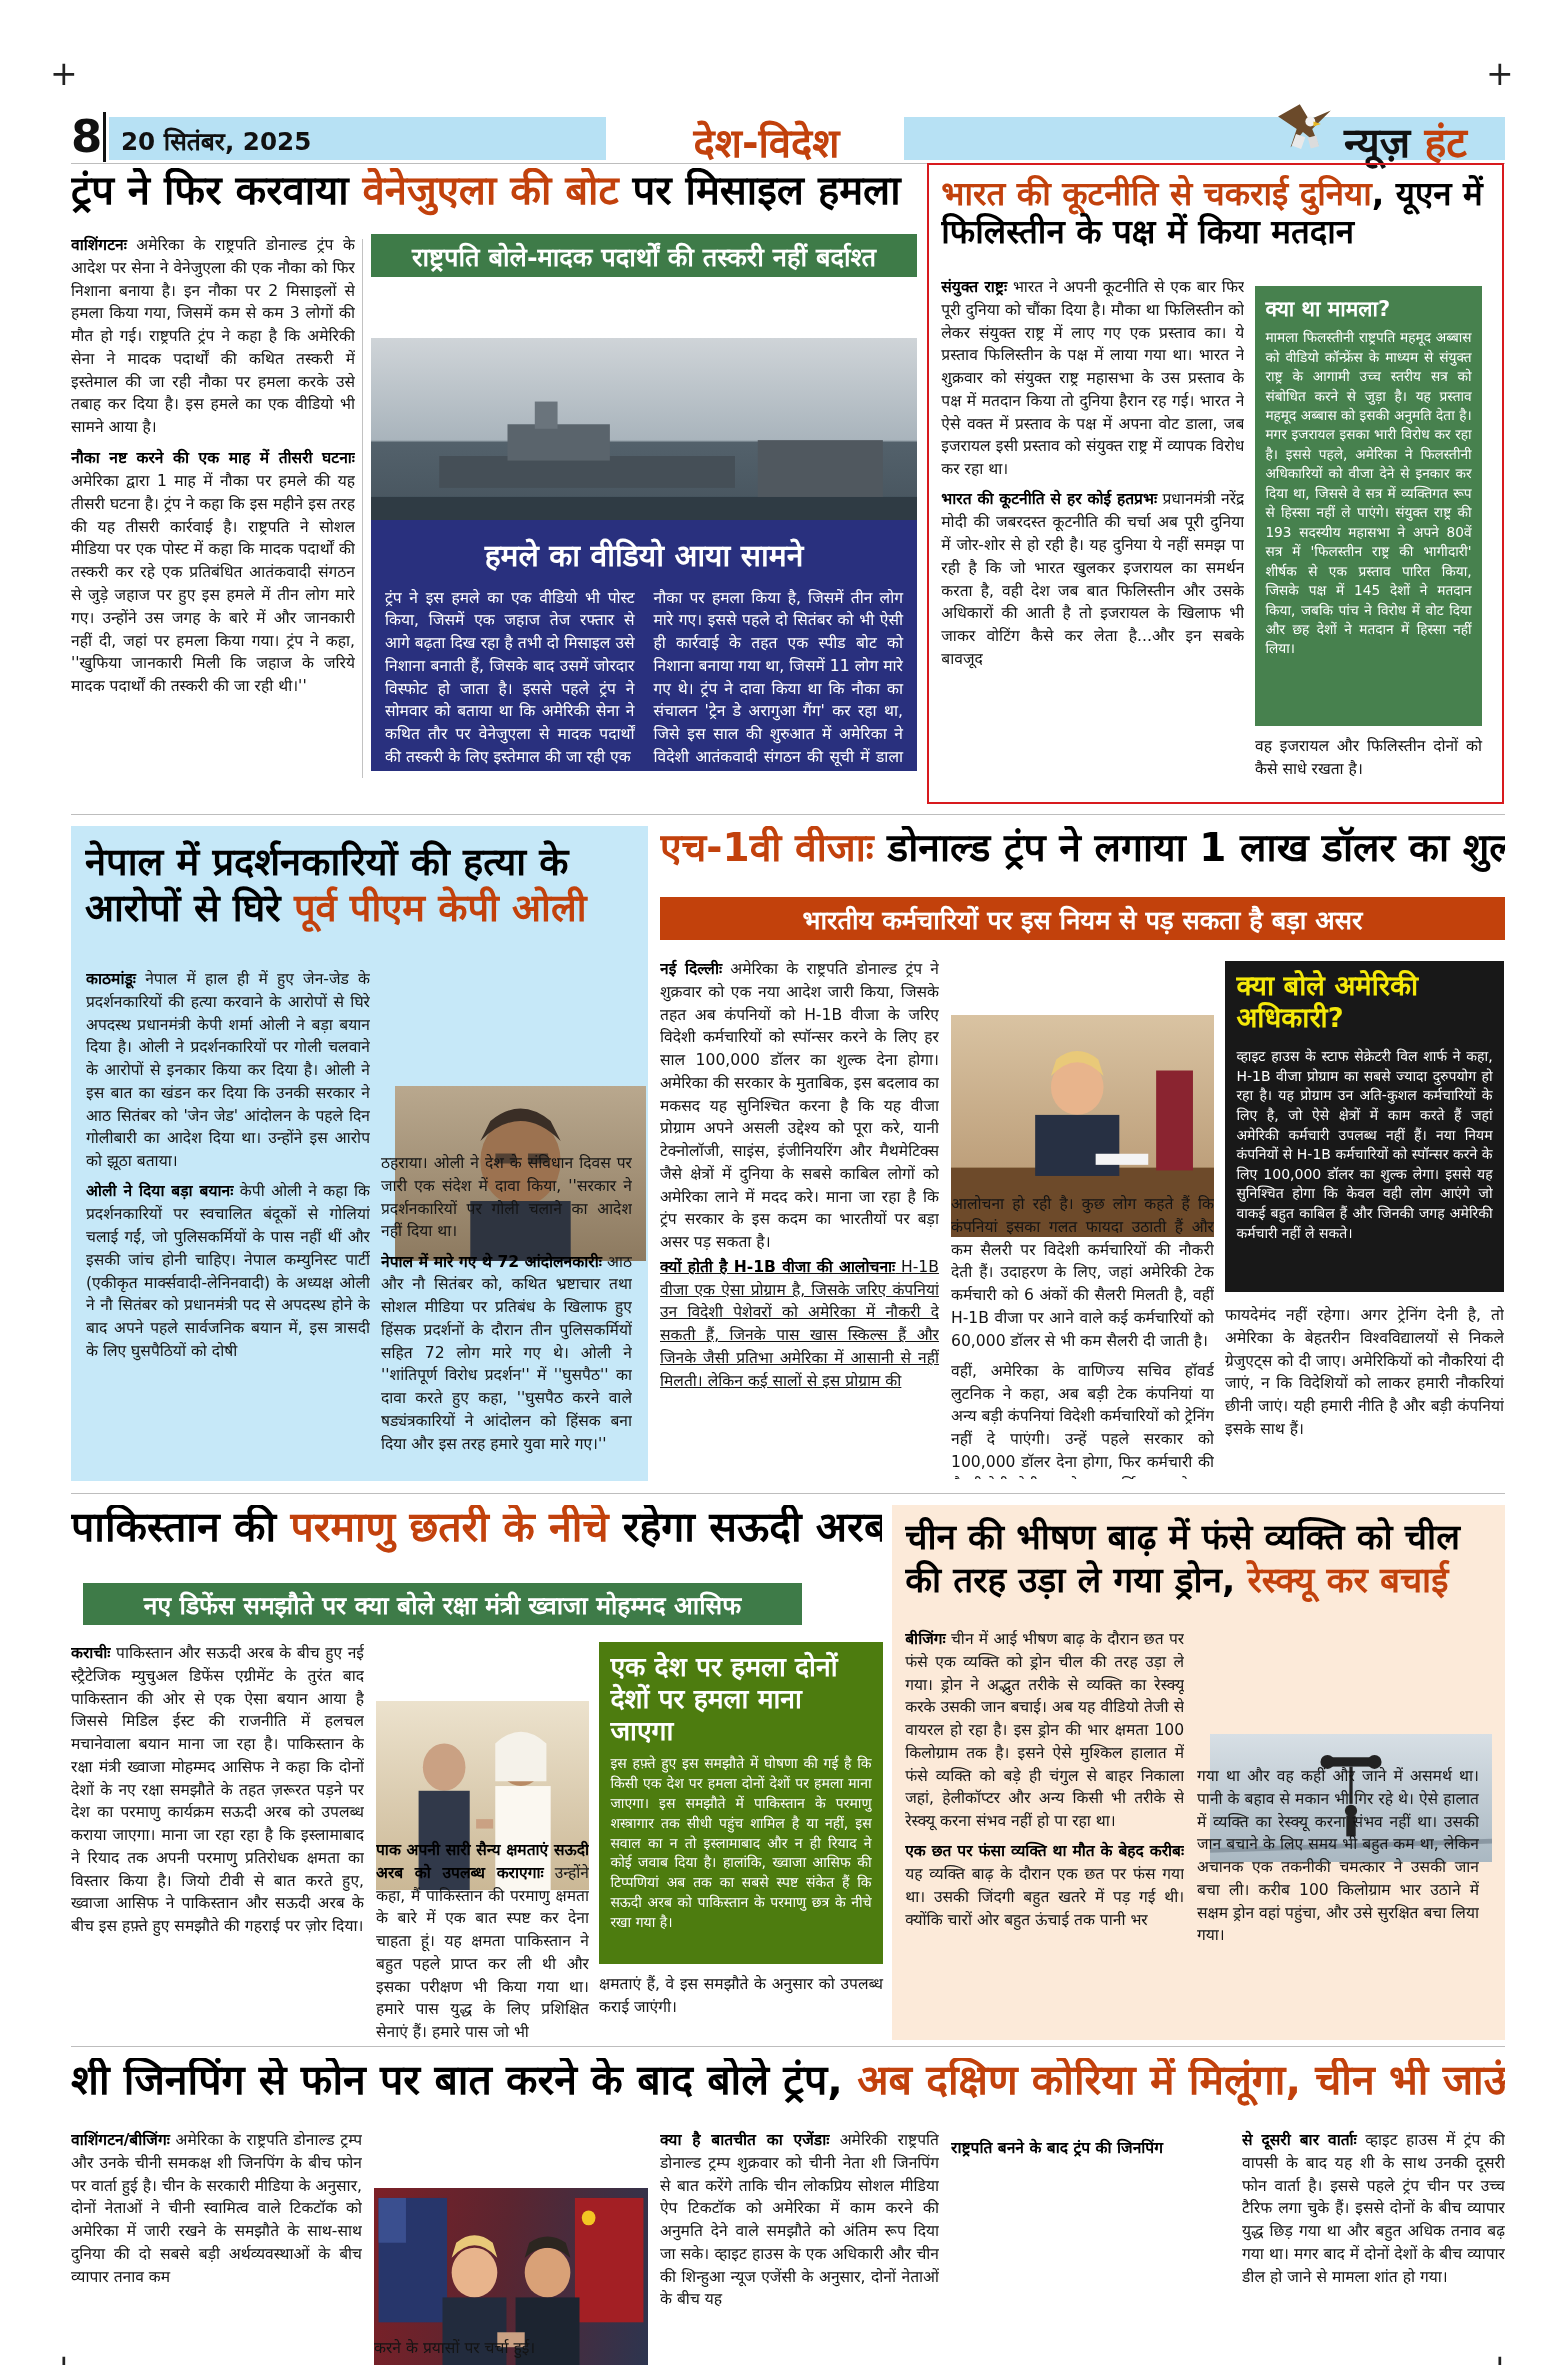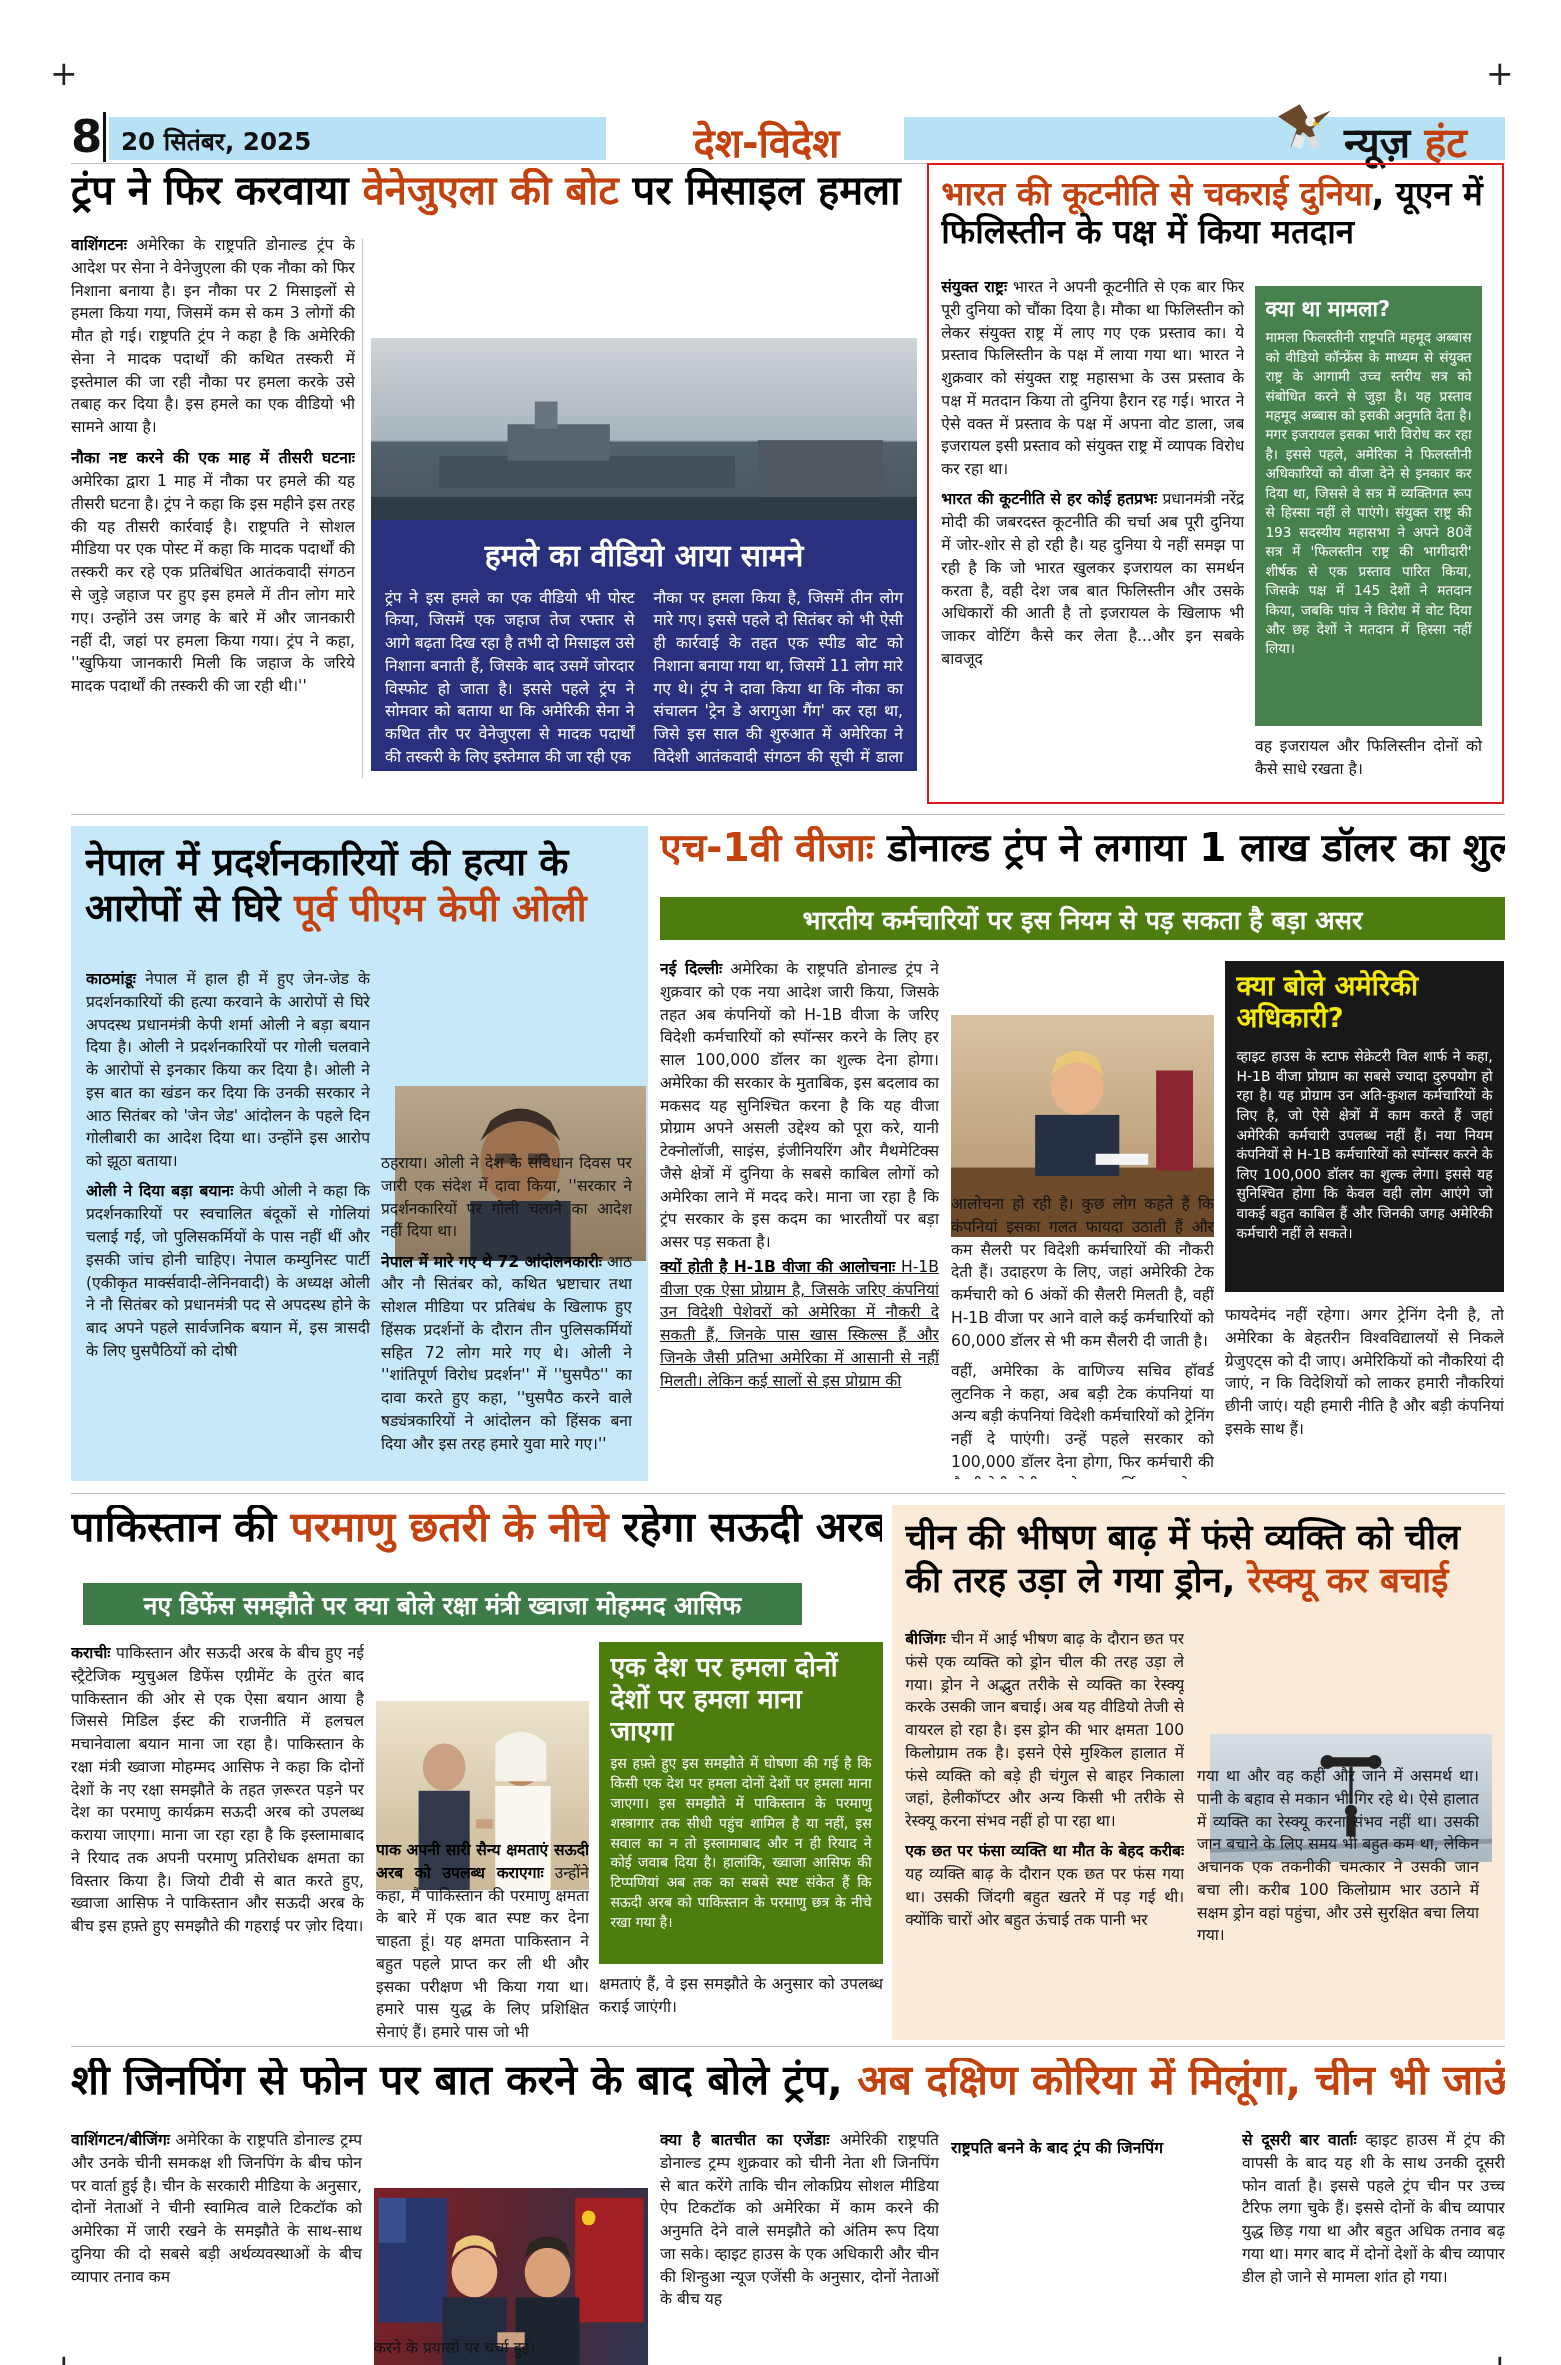--- a/index.html
+++ b/index.html
@@ -50,20 +50,21 @@
 
   <div class="abs" style="left:71px;top:168px;width:847px;height:625px;">
     <div class="hl" style="font-size:40px;height:54px;white-space:nowrap;">
       <span>ट्रंप ने फिर करवाया </span><span class="red">वेनेजुएला की बोट</span><span> पर मिसाइल हमला</span>
     </div>
     <div class="abs body-txt" style="left:0;top:66px;width:284px;height:549px;overflow:hidden;">
       <p style="margin:0 0 0 0;"><b>वाशिंगटनः</b> <span>अमेरिका के राष्ट्रपति डोनाल्ड ट्रंप के आदेश पर सेना ने वेनेजुएला की एक नौका को फिर निशाना बनाया है। इन नौका पर 2 मिसाइलों से हमला किया गया, जिसमें कम से कम 3 लोगों की मौत हो गई। राष्ट्रपति ट्रंप ने कहा है कि अमेरिकी सेना ने मादक पदार्थों की कथित तस्करी में इस्तेमाल की जा रही नौका पर हमला करके उसे तबाह कर दिया है। इस हमले का एक वीडियो भी सामने आया है।</span></p>
       <p style="margin:8.5px 0 0 0;"><b>नौका नष्ट करने की एक माह में तीसरी घटनाः</b> <span>अमेरिका द्वारा 1 माह में नौका पर हमले की यह तीसरी घटना है। ट्रंप ने कहा कि इस महीने इस तरह की यह तीसरी कार्रवाई है। राष्ट्रपति ने सोशल मीडिया पर एक पोस्ट में कहा कि मादक पदार्थों की तस्करी कर रहे एक प्रतिबंधित आतंकवादी संगठन से जुड़े जहाज पर हुए इस हमले में तीन लोग मारे गए। उन्होंने उस जगह के बारे में और जानकारी नहीं दी, जहां पर हमला किया गया। ट्रंप ने कहा, ''खुफिया जानकारी मिली कि जहाज के जरिये मादक पदार्थों की तस्करी की जा रही थी।''</span></p>
     </div>
     <div class="vr" style="left:291px;top:71px;height:539px;"></div>
+    <div class="abs kicker" style="left:300px;top:66px;width:546px;height:43px;background:#3e7b48;font-size:25.5px;">राष्ट्रपति बोले-मादक पदार्थों की तस्करी नहीं बर्दाश्त</div>
     <div class="abs photo" style="left:300px;top:116px;width:546px;height:227px;background:linear-gradient(180deg,#cfd4d8 0%,#a9b4bc 45%,#53616b 46%,#3e4b55 100%);">
       <svg viewBox="0 0 240 100" width="546" height="227" preserveAspectRatio="none">
         <rect x="30" y="52" width="130" height="14" fill="#454f57"></rect>
         <rect x="60" y="38" width="45" height="16" fill="#5a646c"></rect>
         <rect x="72" y="28" width="10" height="12" fill="#6a747c"></rect>
         <rect x="0" y="70" width="240" height="30" fill="#2f3b44"></rect>
         <rect x="170" y="45" width="55" height="25" fill="#50585f"></rect>
       </svg>
     </div>
     <div class="abs" style="left:300px;top:352px;width:546px;height:251px;background:#29307e;color:#fff;padding:9.5px 14px;box-sizing:border-box;">
@@ -112,21 +113,21 @@
     <div class="abs body-txt" style="left:310px;top:326px;width:251px;height:303px;overflow:hidden;">
       <p style="margin:0;">ठहराया। ओली ने देश के संविधान दिवस पर जारी एक संदेश में दावा किया, ''सरकार ने प्रदर्शनकारियों पर गोली चलाने का आदेश नहीं दिया था।</p>
       <p style="margin:7.6px 0 0 0;"><b>नेपाल में मारे गए थे 72 आंदोलनकारीः</b> <span>आठ और नौ सितंबर को, कथित भ्रष्टाचार तथा सोशल मीडिया पर प्रतिबंध के खिलाफ हुए हिंसक प्रदर्शनों के दौरान तीन पुलिसकर्मियों सहित 72 लोग मारे गए थे। ओली ने ''शांतिपूर्ण विरोध प्रदर्शन'' में ''घुसपैठ'' का दावा करते हुए कहा, ''घुसपैठ करने वाले षड्यंत्रकारियों ने आंदोलन को हिंसक बना दिया और इस तरह हमारे युवा मारे गए।''</span></p>
     </div>
   </div>
 
   <div class="abs" style="left:660px;top:826px;width:845px;height:655px;">
     <div class="hl" style="font-size:39px;height:54px;white-space:nowrap;">
       <span class="red">एच-1वी वीजाः</span><span> डोनाल्ड ट्रंप ने लगाया 1 लाख डॉलर का शुल्क</span>
     </div>
-    <div class="kicker" style="position:absolute;left:0;top:71px;width:845px;height:43px;background:#4d7c0f;font-size:25.5px;">भारतीय कर्मचारियों पर इस नियम से पड़ सकता है बड़ा असर</div>
+    <div class="kicker" style="position:absolute;left:0;top:71px;width:845px;height:43px;background:#c2410c;font-size:25.5px;">भारतीय कर्मचारियों पर इस नियम से पड़ सकता है बड़ा असर</div>
     <div class="abs body-txt" style="left:0;top:132px;width:279px;height:520px;overflow:hidden;">
       <p style="margin:0;"><b>नई दिल्लीः</b> <span>अमेरिका के राष्ट्रपति डोनाल्ड ट्रंप ने शुक्रवार को एक नया आदेश जारी किया, जिसके तहत अब कंपनियों को H-1B वीजा के जरिए विदेशी कर्मचारियों को स्पॉन्सर करने के लिए हर साल 100,000 डॉलर का शुल्क देना होगा। अमेरिका की सरकार के मुताबिक, इस बदलाव का मकसद यह सुनिश्चित करना है कि यह वीजा प्रोग्राम अपने असली उद्देश्य को पूरा करे, यानी टेक्नोलॉजी, साइंस, इंजीनियरिंग और मैथमेटिक्स जैसे क्षेत्रों में दुनिया के सबसे काबिल लोगों को अमेरिका लाने में मदद करे। माना जा रहा है कि ट्रंप सरकार के इस कदम का भारतीयों पर बड़ा असर पड़ सकता है।</span></p>
       <p style="margin:2px 0 0 0;text-decoration:underline;"><b>क्यों होती है H-1B वीजा की आलोचनाः</b> <span>H-1B वीजा एक ऐसा प्रोग्राम है, जिसके जरिए कंपनियां उन विदेशी पेशेवरों को अमेरिका में नौकरी दे सकती हैं, जिनके पास खास स्किल्स हैं और जिनके जैसी प्रतिभा अमेरिका में आसानी से नहीं मिलती। लेकिन कई सालों से इस प्रोग्राम की</span></p>
     </div>
     <div class="abs photo" style="left:291px;top:135px;width:263px;height:222px;background:linear-gradient(180deg,#d9c3a2,#b1906a);">
       <svg viewBox="0 0 100 80" width="263" height="222" preserveAspectRatio="none">
         <rect x="0" y="55" width="100" height="25" fill="#6d4a2a"></rect>
         <circle cx="48" cy="26" r="10" fill="#e8b48c"></circle>
         <path d="M38 22 Q48 12 58 22 L56 16 Q48 10 40 16 Z" fill="#e9c979"></path>
         <rect x="32" y="36" width="32" height="22" fill="#273043"></rect>

